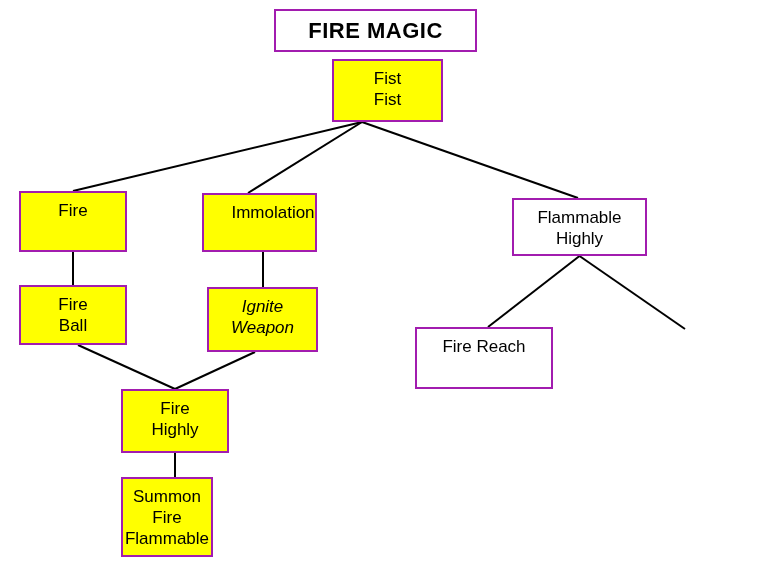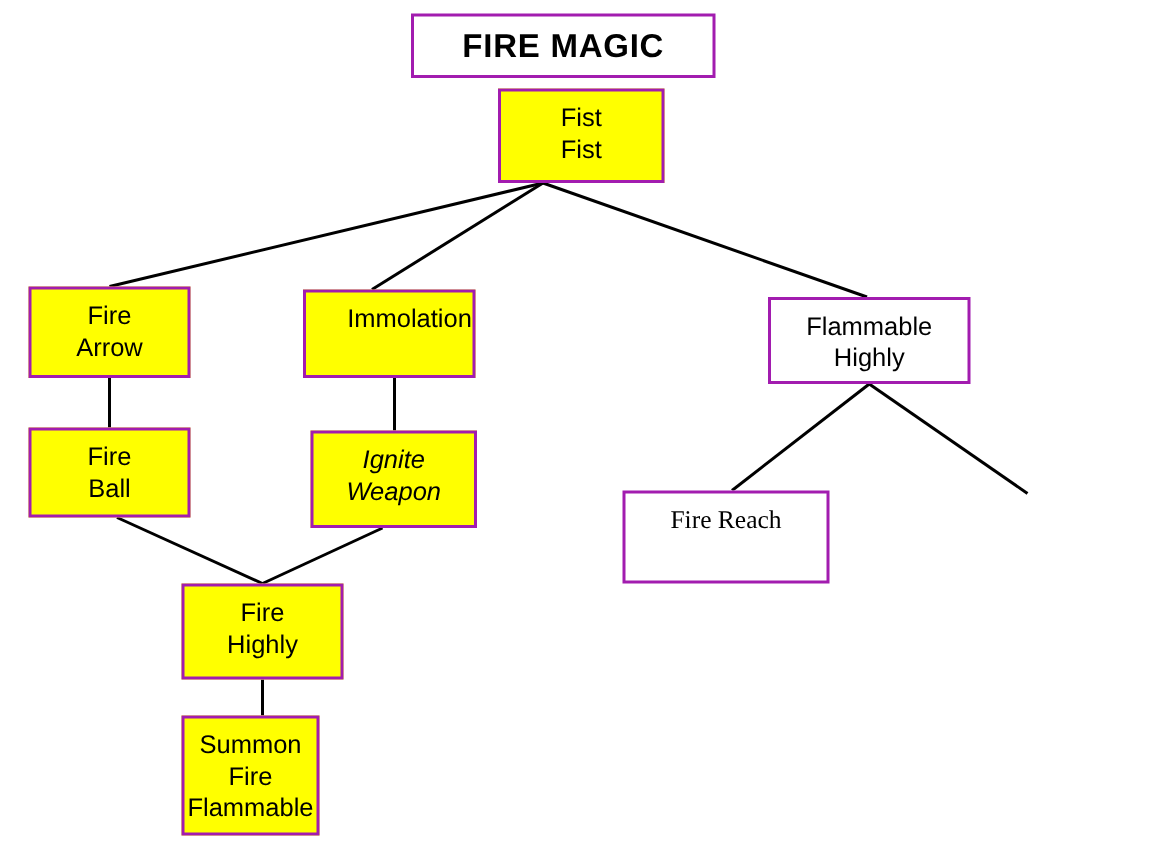--- a/index.html
+++ b/index.html
@@ -59,38 +59,37 @@
   <div class="nodes-layer">
       <div class="node title-node" style="left: 274px; top: 9px; width: 203px; height: 43px; background: rgb(255, 255, 255);">
         <span class="label-line">FIRE MAGIC</span>
       </div>
       <div class="node" style="left: 332px; top: 59px; width: 111px; height: 63px; background: rgb(255, 255, 0);">
         <span class="label-line">Fist</span>
         <span class="label-line">Fist</span>
       </div>
       <div class="node" style="left: 19px; top: 191px; width: 108px; height: 61px; background: rgb(255, 255, 0);">
         <span class="label-line">Fire</span>
-        <span class="label-line">Arrow</span>
       </div>
       <div class="node" style="left: 202px; top: 193px; width: 115px; height: 59px; background: rgb(255, 255, 0); padding-left: 27px;">
         <span class="label-line">Immolation</span>
       </div>
       <div class="node" style="left: 512px; top: 198px; width: 135px; height: 58px; background: rgb(255, 255, 255);">
         <span class="label-line">Flammable</span>
         <span class="label-line">Highly</span>
       </div>
       <div class="node" style="left: 19px; top: 285px; width: 108px; height: 60px; background: rgb(255, 255, 0);">
         <span class="label-line">Fire</span>
         <span class="label-line">Ball</span>
       </div>
       <div class="node" style="left: 207px; top: 287px; width: 111px; height: 65px; background: rgb(255, 255, 0); font-style: italic;">
         <span class="label-line">Ignite</span>
         <span class="label-line">Weapon</span>
       </div>
-      <div class="node" style="left: 415px; top: 327px; width: 138px; height: 62px; background: rgb(255, 255, 255); font-family: Liberation Serif, serif;">
+      <div class="node" style="left: 415px; top: 327px; width: 138px; height: 62px; background: rgb(255, 255, 255);">
         <span class="label-line">Fire Reach</span>
       </div>
       <div class="node" style="left: 121px; top: 389px; width: 108px; height: 64px; background: rgb(255, 255, 0);">
         <span class="label-line">Fire</span>
         <span class="label-line">Highly</span>
       </div>
       <div class="node" style="left: 121px; top: 477px; width: 92px; height: 80px; background: rgb(255, 255, 0);">
         <span class="label-line">Summon</span>
         <span class="label-line">Fire</span>
         <span class="label-line">Flammable</span>

